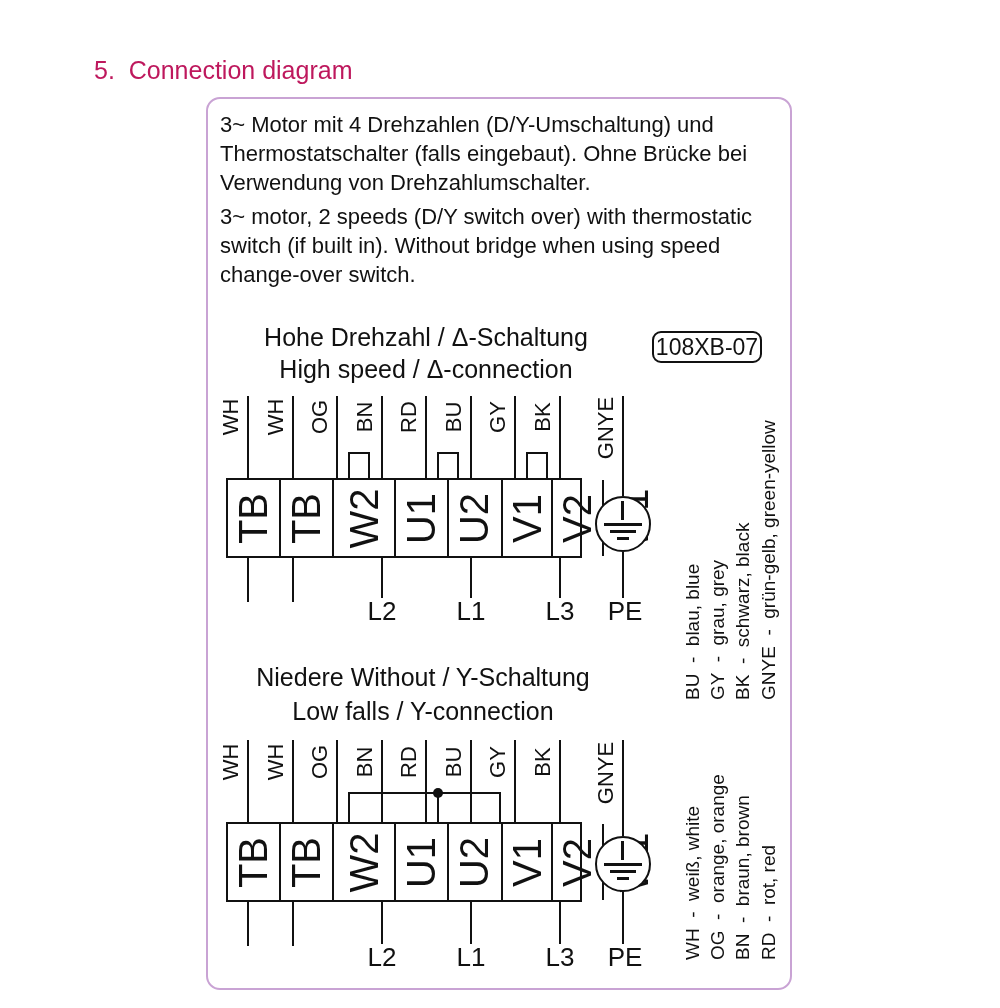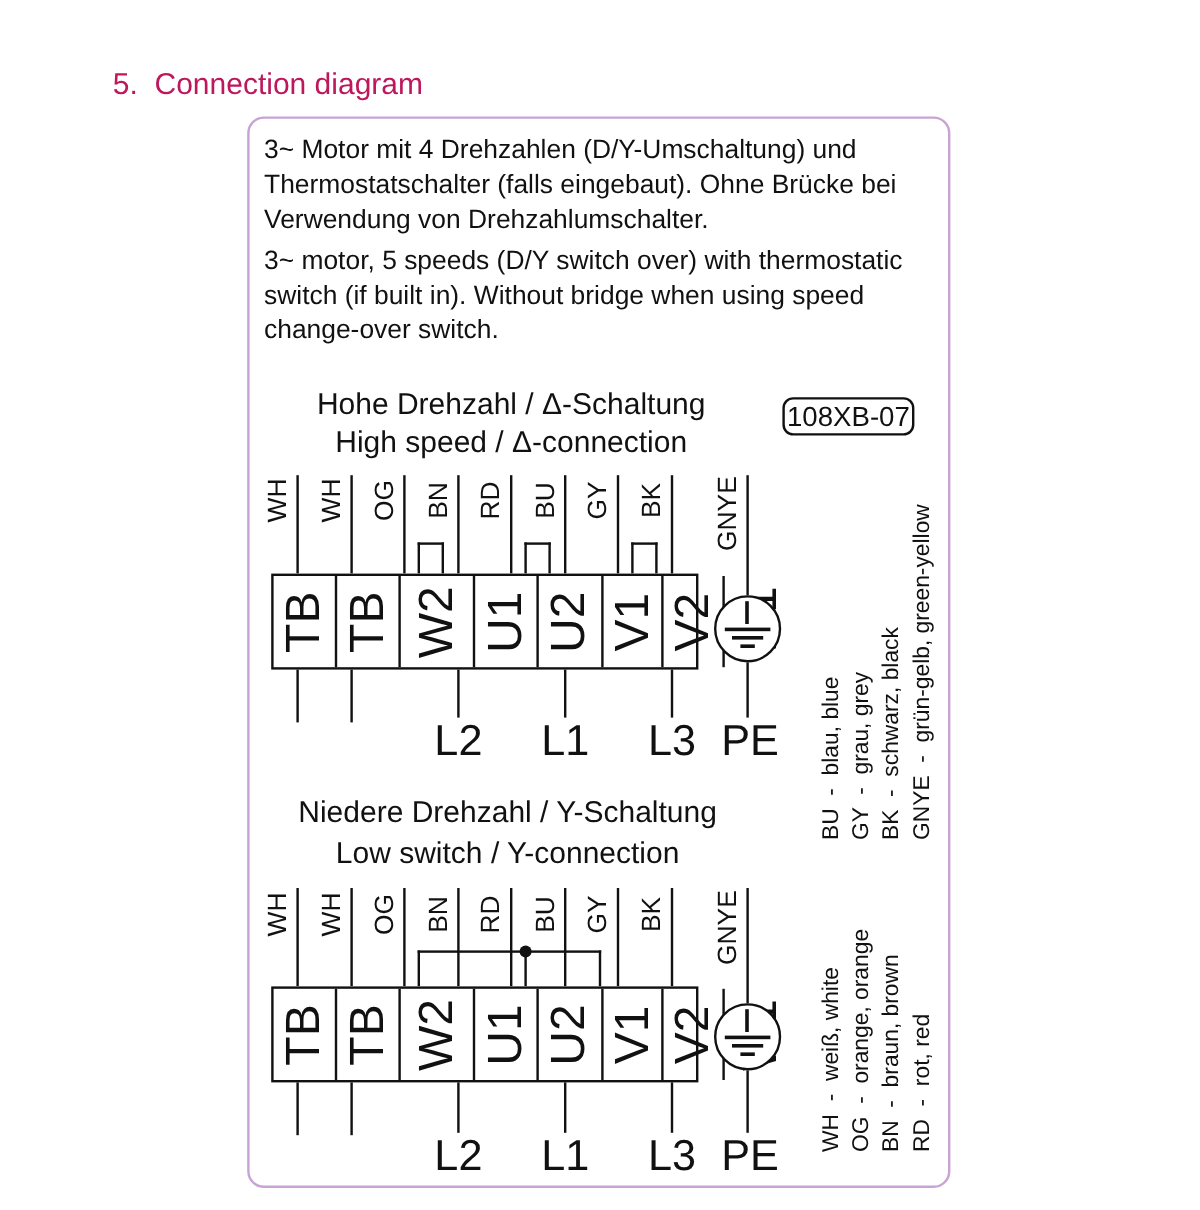--- a/index.html
+++ b/index.html
@@ -17,35 +17,35 @@
   .trow{position:absolute;left:226px;width:356px;height:80px;border:2px solid #111;display:flex;box-sizing:border-box;background:#fff;}
   .tcell{flex:1;display:flex;align-items:center;justify-content:center;}
   .tcell:not(:last-child){border-right:2px solid #111;}
   .tcell span{display:inline-block;transform:rotate(-90deg);font-size:40px;white-space:nowrap;}
   .bridge{position:absolute;width:22px;height:26px;border:2px solid #111;border-bottom:none;box-sizing:border-box;}
   .ground{position:absolute;left:595px;width:56px;height:56px;border:2px solid #111;border-radius:50%;box-sizing:border-box;background:#fff;}
   .ground .stub{position:absolute;left:24px;top:3px;width:3px;height:19px;background:#111;}
   .ground .b1{position:absolute;left:7px;top:25px;width:38px;height:3px;background:#111;}
   .ground .b2{position:absolute;left:13px;top:32px;width:26px;height:3px;background:#111;}
   .ground .b3{position:absolute;left:20px;top:39px;width:12px;height:3px;background:#111;}
-  .plab{position:absolute;font-size:36px;transform:translateX(-50%);white-space:nowrap;}
+  .plab{position:absolute;font-size:26px;transform:translateX(-50%);white-space:nowrap;}
   .dot{position:absolute;width:10px;height:10px;border-radius:50%;background:#111;}
   .legend{position:absolute;white-space:pre;font-size:19px;line-height:22px;transform:rotate(-90deg);transform-origin:left bottom;}
 </style>
 </head>
 <body>
 
 <div id="page">
 
   <div class="title">5.  Connection diagram</div>
 
   <div id="panel"></div>
 
   <div class="para" style="top:110px;">3~ Motor mit 4 Drehzahlen (D/Y-Umschaltung) und Thermostatschalter (falls eingebaut). Ohne Brücke bei Verwendung von Drehzahlumschalter.</div>
-  <div class="para" style="top:202px;">3~ motor, 5 speeds (D/Y switch over) with thermostatic switch (if built in). Without bridge when using speed change-over switch.</div>
+  <div class="para" style="top:202px;">3~ motor, 2 speeds (D/Y switch over) with thermostatic switch (if built in). Without bridge when using speed change-over switch.</div>
 
   <div class="heading" style="left:216px;top:322px;">Hohe Drehzahl / Δ-Schaltung</div>
   <div class="heading" style="left:216px;top:354px;">High speed / Δ-connection</div>
   <div class="badge">108XB-07</div>
 
   <div class="wlab" style="left:218px;top:372px;">
       <span>WH</span>
     </div>
   <div class="wlab" style="left:263px;top:372px;">
       <span>WH</span>
@@ -124,22 +124,22 @@
   <div class="vline" style="left:247px;top:558px;height:44px;"></div>
   <div class="vline" style="left:292px;top:558px;height:44px;"></div>
   <div class="vline" style="left:381px;top:558px;height:40px;"></div>
   <div class="vline" style="left:470px;top:558px;height:40px;"></div>
   <div class="vline" style="left:559px;top:558px;height:40px;"></div>
   <div class="plab" style="left:382px;top:596px;">L2</div>
   <div class="plab" style="left:471px;top:596px;">L1</div>
   <div class="plab" style="left:560px;top:596px;">L3</div>
   <div class="plab" style="left:625px;top:596px;">PE</div>
 
-  <div class="heading" style="left:213px;top:662px;">Niedere Drehzahl / Y-Schaltung</div>
-  <div class="heading" style="left:213px;top:696px;">Low switch / Y-connection</div>
+  <div class="heading" style="left:213px;top:662px;">Niedere Without / Y-Schaltung</div>
+  <div class="heading" style="left:213px;top:696px;">Low falls / Y-connection</div>
 
   <div class="wlab" style="left:218px;top:717px;">
       <span>WH</span>
     </div>
   <div class="wlab" style="left:263px;top:717px;">
       <span>WH</span>
     </div>
   <div class="wlab" style="left:307px;top:717px;">
       <span>OG</span>
     </div>

